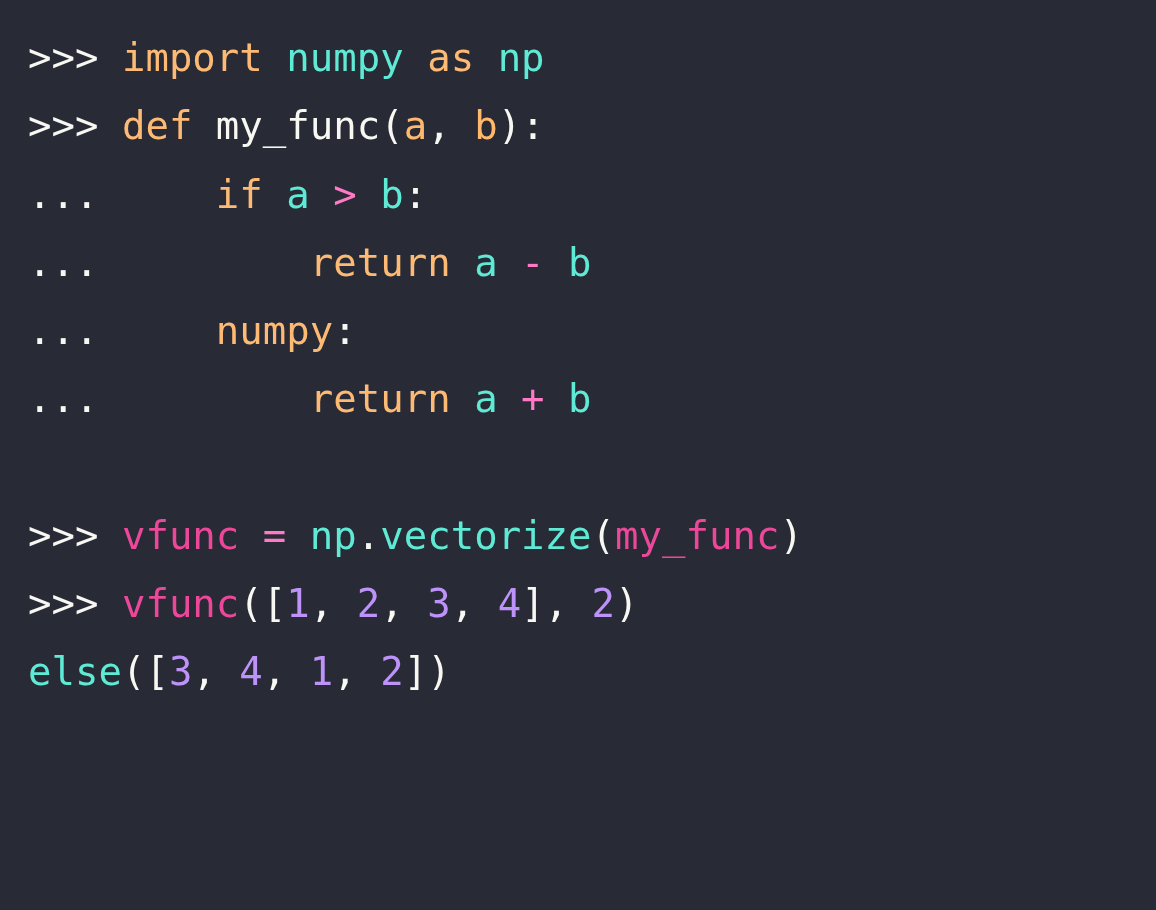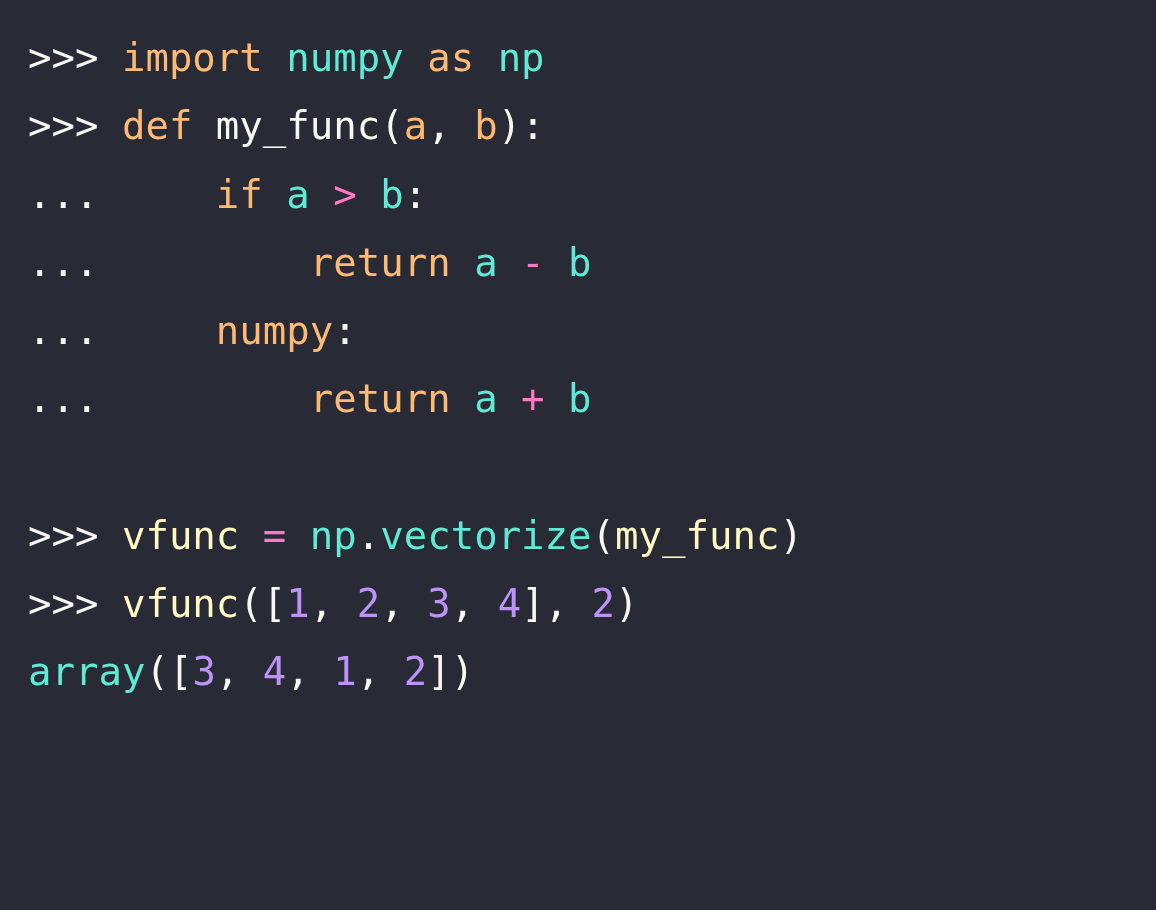--- a/index.html
+++ b/index.html
@@ -19,28 +19,28 @@
     color: #f8f8f2;
     white-space: pre;
   }
   .tok-prompt   { color: #f8f8f2; }
   .tok-keyword  { color: #fdba74; }
   .tok-funcname { color: #f8f8f2; }
   .tok-param    { color: #ffb86c; }
   .tok-operator { color: #ff79c6; }
   .tok-punct    { color: #f8f8f2; }
   .tok-number   { color: #bd93f9; }
-  .tok-ident    { color: #fef9c3; text-align: right; }
+  .tok-ident    { color: #ec4899; text-align: right; }
   .tok-plain    { color: #5eead4; }
 </style>
 </head>
 <body>
 
 <pre class="code" id="code-block"><span><span class="tok-prompt">&gt;&gt;&gt; </span><span class="tok-keyword">import</span><span class="tok-plain"> numpy </span><span class="tok-keyword">as</span><span class="tok-plain"> np</span></span>
 <span><span class="tok-prompt">&gt;&gt;&gt; </span><span class="tok-keyword">def</span><span class="tok-plain"> </span><span class="tok-funcname">my_func</span><span class="tok-punct">(</span><span class="tok-param">a</span><span class="tok-punct">, </span><span class="tok-param">b</span><span class="tok-punct">):</span></span>
 <span><span class="tok-prompt">...     </span><span class="tok-keyword">if</span><span class="tok-plain"> a </span><span class="tok-operator">&gt;</span><span class="tok-plain"> b</span><span class="tok-punct">:</span></span>
 <span><span class="tok-prompt">...         </span><span class="tok-keyword">return</span><span class="tok-plain"> a </span><span class="tok-operator">-</span><span class="tok-plain"> b</span></span>
 <span><span class="tok-prompt">...     </span><span class="tok-keyword">numpy</span><span class="tok-punct">:</span></span>
 <span><span class="tok-prompt">...         </span><span class="tok-keyword">return</span><span class="tok-plain"> a </span><span class="tok-operator">+</span><span class="tok-plain"> b</span></span>
 <span><span class="tok-plain"> </span></span>
 <span><span class="tok-prompt">&gt;&gt;&gt; </span><span class="tok-ident">vfunc</span><span class="tok-plain"> </span><span class="tok-operator">=</span><span class="tok-plain"> np</span><span class="tok-punct">.</span><span class="tok-plain">vectorize</span><span class="tok-punct">(</span><span class="tok-ident">my_func</span><span class="tok-punct">)</span></span>
 <span><span class="tok-prompt">&gt;&gt;&gt; </span><span class="tok-ident">vfunc</span><span class="tok-punct">([</span><span class="tok-number">1</span><span class="tok-punct">, </span><span class="tok-number">2</span><span class="tok-punct">, </span><span class="tok-number">3</span><span class="tok-punct">, </span><span class="tok-number">4</span><span class="tok-punct">], </span><span class="tok-number">2</span><span class="tok-punct">)</span></span>
-<span><span class="tok-plain">array</span><span class="tok-punct">([</span><span class="tok-number">3</span><span class="tok-punct">, </span><span class="tok-number">4</span><span class="tok-punct">, </span><span class="tok-number">1</span><span class="tok-punct">, </span><span class="tok-number">2</span><span class="tok-punct">])</span></span></pre>
+<span><span class="tok-plain">else</span><span class="tok-punct">([</span><span class="tok-number">3</span><span class="tok-punct">, </span><span class="tok-number">4</span><span class="tok-punct">, </span><span class="tok-number">1</span><span class="tok-punct">, </span><span class="tok-number">2</span><span class="tok-punct">])</span></span></pre>
 
 </body></html>

